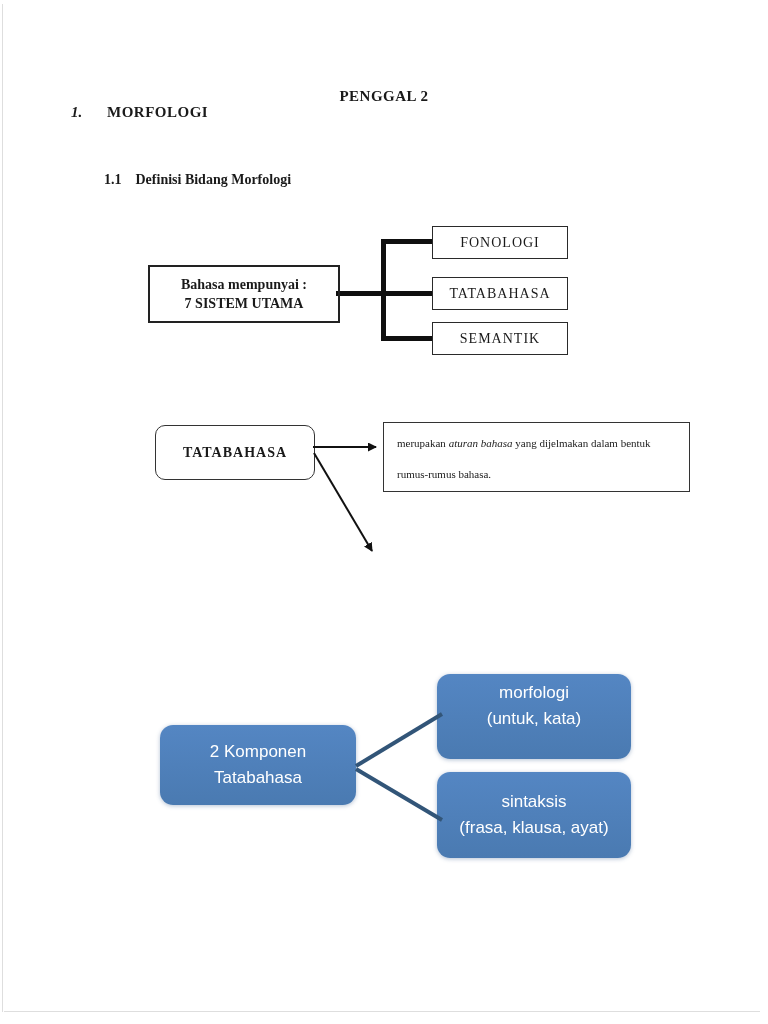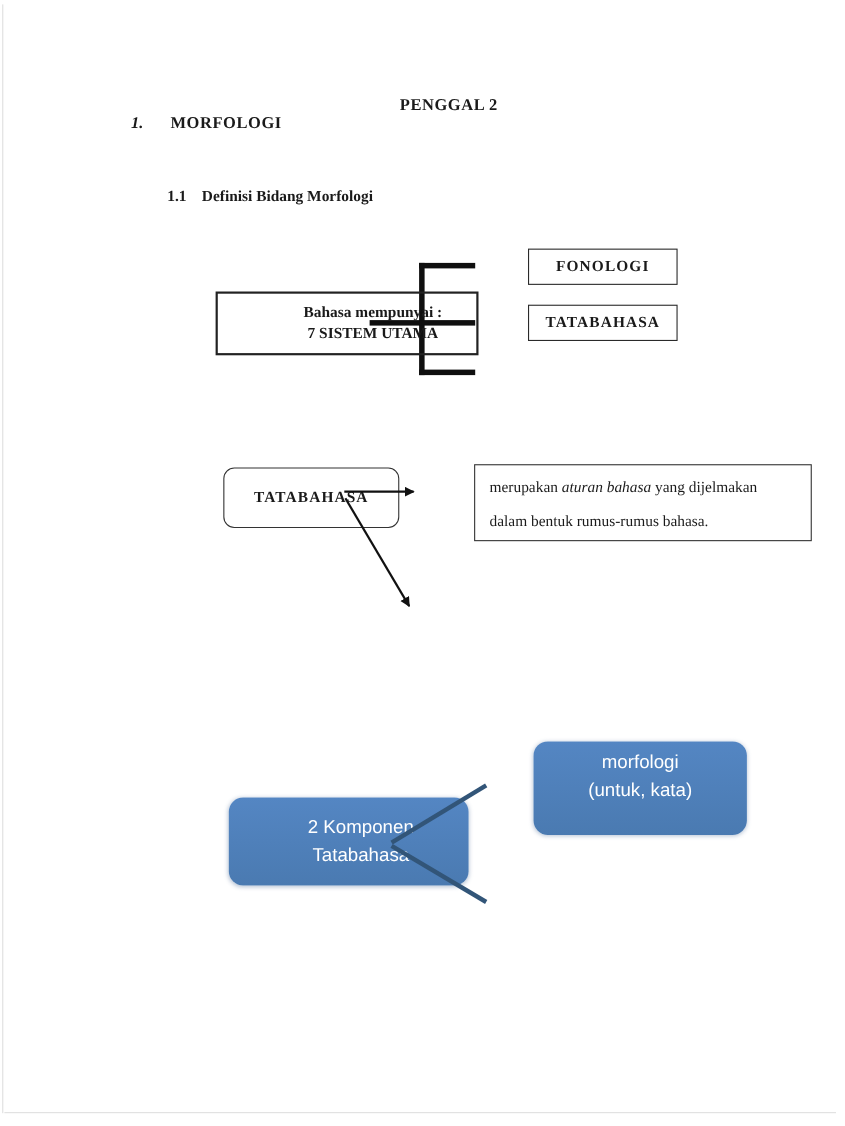--- a/index.html
+++ b/index.html
@@ -4,67 +4,67 @@
 <style>
   html,body{margin:0;padding:0;background:#ffffff;}
   .page{
     position:relative;width:768px;height:1024px;background:#ffffff;overflow:hidden;
     font-family:"Liberation Serif", serif;color:#1a1a1a;
   }
   
   .edge-left{position:absolute;left:2px;top:4px;width:1px;height:1008px;background:#cccccc;opacity:.65;}
   .edge-bottom{position:absolute;left:4px;top:1011px;width:756px;height:1px;background:#cccccc;opacity:.65;}
 
-  .abs{position:absolute;margin-left:48px;}
+  .abs{position:absolute;}
   .title{left:0;right:0;top:88px;text-align:center;font-weight:bold;font-size:15px;letter-spacing:.5px;}
   .sec-num{left:71px;top:104px;font-weight:bold;font-style:italic;font-size:15px;}
   .sec-title{left:107px;top:104px;font-weight:bold;font-size:15px;letter-spacing:.5px;}
   .bab{left:108px;top:138px;font-size:14px;}
   .bab .lbl{margin-right:20px;}
   .subsec{left:104px;top:172px;font-size:14px;font-weight:bold;}
   .subsec .num{margin-right:14px;}
 
   
   .d1-root{
     left:148px;top:265px;width:188px;height:54px;border:2px solid #222;
     display:flex;flex-direction:column;justify-content:center;align-items:center;
-    font-weight:bold;font-size:14px;line-height:19px;text-align:center;padding-left:47px;
+    font-weight:bold;font-size:14px;line-height:19px;text-align:center;
   }
   .d1-child{
     left:432px;width:134px;height:31px;border:1.5px solid #2a2a2a;
     display:flex;justify-content:center;align-items:center;
-    font-weight:bold;font-size:14px;letter-spacing:1px;
+    font-weight:normal;font-size:14px;letter-spacing:1px;
   }
   .d1-c0{top:226px;} .d1-c1{top:277px;} .d1-c2{top:322px;}
   .conn{position:absolute;background:#0f0f0f;}
   .conn-stem {left:336px;top:291px;width:47px;height:5px;}
   .conn-vert {left:381px;top:239px;width:5px;height:102px;}
   .conn-b0   {left:381px;top:239px;width:51px;height:5px;}
   .conn-b1   {left:381px;top:291px;width:51px;height:5px;}
   .conn-b2   {left:381px;top:336px;width:51px;height:5px;}
 
   
   .d2-root{
     left:155px;top:425px;width:158px;height:53px;border:1.5px solid #333;border-radius:10px;
     display:flex;justify-content:center;align-items:center;
     font-weight:bold;font-size:14px;letter-spacing:1px;background:#fff;
   }
-  .d2-note{border:1px solid #333;left:383px;width:307px;font-size:14px;box-sizing:border-box;background:#fff;}
+  .d2-note{border:1px solid #333;left:383px;width:307px;font-size:11px;box-sizing:border-box;background:#fff;}
   .d2-note1{top:422px;height:70px;padding:5px 13px 0 13px;line-height:31px;}
   .d2-note2{top:516px;height:88px;padding:8px 13px 0 13px;line-height:28px;}
   .ital{font-style:italic;}
 
   
   .d3-box{
     border-radius:13px;color:#ffffff;text-align:center;
     font-family:"Liberation Sans", sans-serif;font-size:17px;line-height:26px;
     background:linear-gradient(180deg,#5486c3 0%,#4a7ab1 100%);
     box-shadow:0 1px 4px rgba(90,120,160,.45);
   }
-  .d3-root{left:160px;top:725px;width:196px;height:80px;display:flex;flex-direction:column;justify-content:center;align-items:center;padding-left:22px;}
+  .d3-root{left:160px;top:725px;width:196px;height:80px;display:flex;flex-direction:column;justify-content:center;align-items:center;}
   .d3-child1{left:437px;top:674px;width:194px;height:85px;padding-top:6px;box-sizing:border-box;}
   .d3-child2{left:437px;top:772px;width:194px;height:86px;display:flex;flex-direction:column;justify-content:center;align-items:center;}
 
   .overlay-svg{position:absolute;left:0;top:0;width:768px;height:1024px;pointer-events:none;}
 
   .pagenum{left:0;right:0;top:955px;text-align:center;font-size:13px;}
 </style>
 </head>
 <body>
 
@@ -87,35 +87,40 @@
   <div class="conn conn-b0"></div>
   <div class="conn conn-b1"></div>
   <div class="conn conn-b2"></div>
 
   <div class="abs d1-root">
     <span>Bahasa mempunyai :</span>
     <span>7 SISTEM UTAMA</span>
   </div>
   <div class="abs d1-child d1-c0">FONOLOGI</div>
   <div class="abs d1-child d1-c1">TATABAHASA</div>
+  <div class="abs d1-child d1-c2">SEMANTIK</div>
 
   <div class="abs d2-root">TATABAHASA</div>
 
   <div class="abs d2-note d2-note1">
     <span>merupakan </span><span class="ital">aturan bahasa</span><span> yang dijelmakan dalam bentuk rumus-rumus bahasa.</span>
   </div>
 
 
   <div class="abs d3-box d3-root">
     <span>2 Komponen</span>
     <span>Tatabahasa</span>
   </div>
   <div class="abs d3-box d3-child1">
     <span>morfologi</span><br>
     <span>(untuk, kata)</span>
+  </div>
+  <div class="abs d3-box d3-child2">
+    <span>sintaksis</span>
+    <span>(frasa, klausa, ayat)</span>
   </div>
 
   <svg class="overlay-svg" viewBox="0 0 768 1024">
     <defs>
       <marker id="ah" markerWidth="10" markerHeight="10" refX="8" refY="4.5" orient="auto" markerUnits="userSpaceOnUse">
         <path d="M0,0 L9,4.5 L0,9 z" fill="#111"></path>
       </marker>
     </defs>
     <line x1="313" y1="447" x2="376" y2="447" stroke="#111" stroke-width="2" marker-end="url(#ah)"></line>
     <line x1="314" y1="453" x2="372" y2="551" stroke="#111" stroke-width="2" marker-end="url(#ah)"></line>

